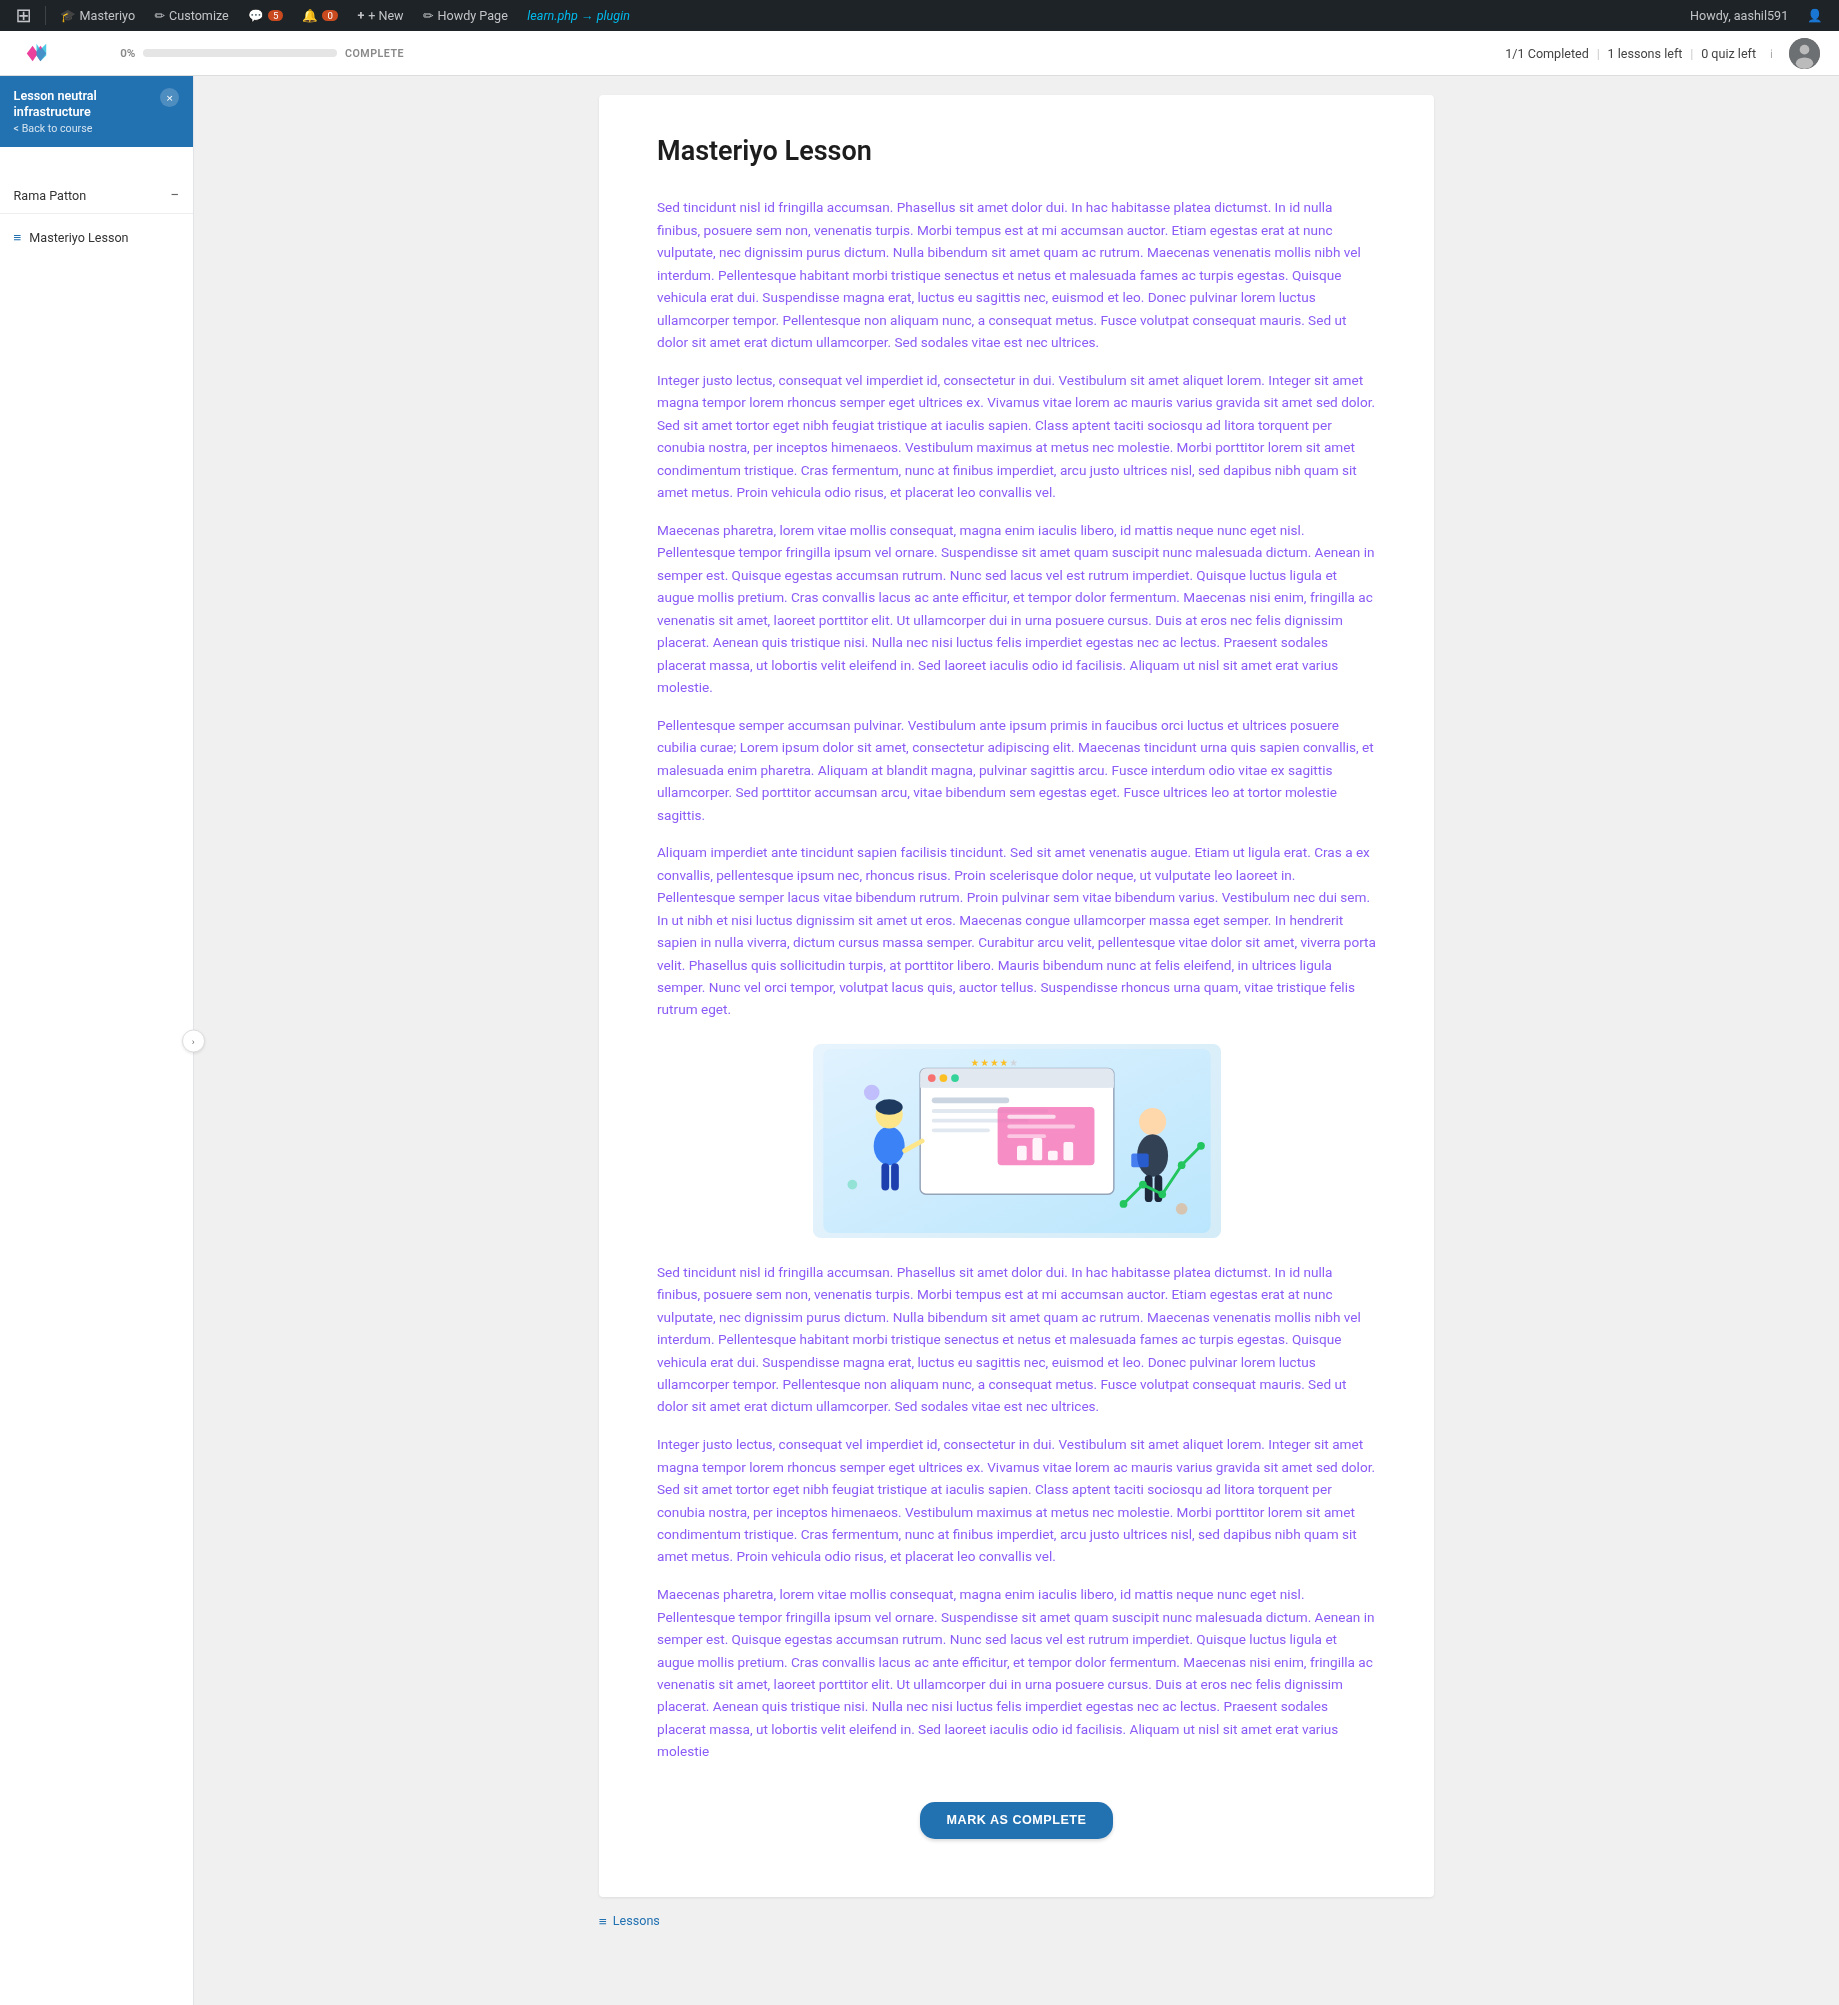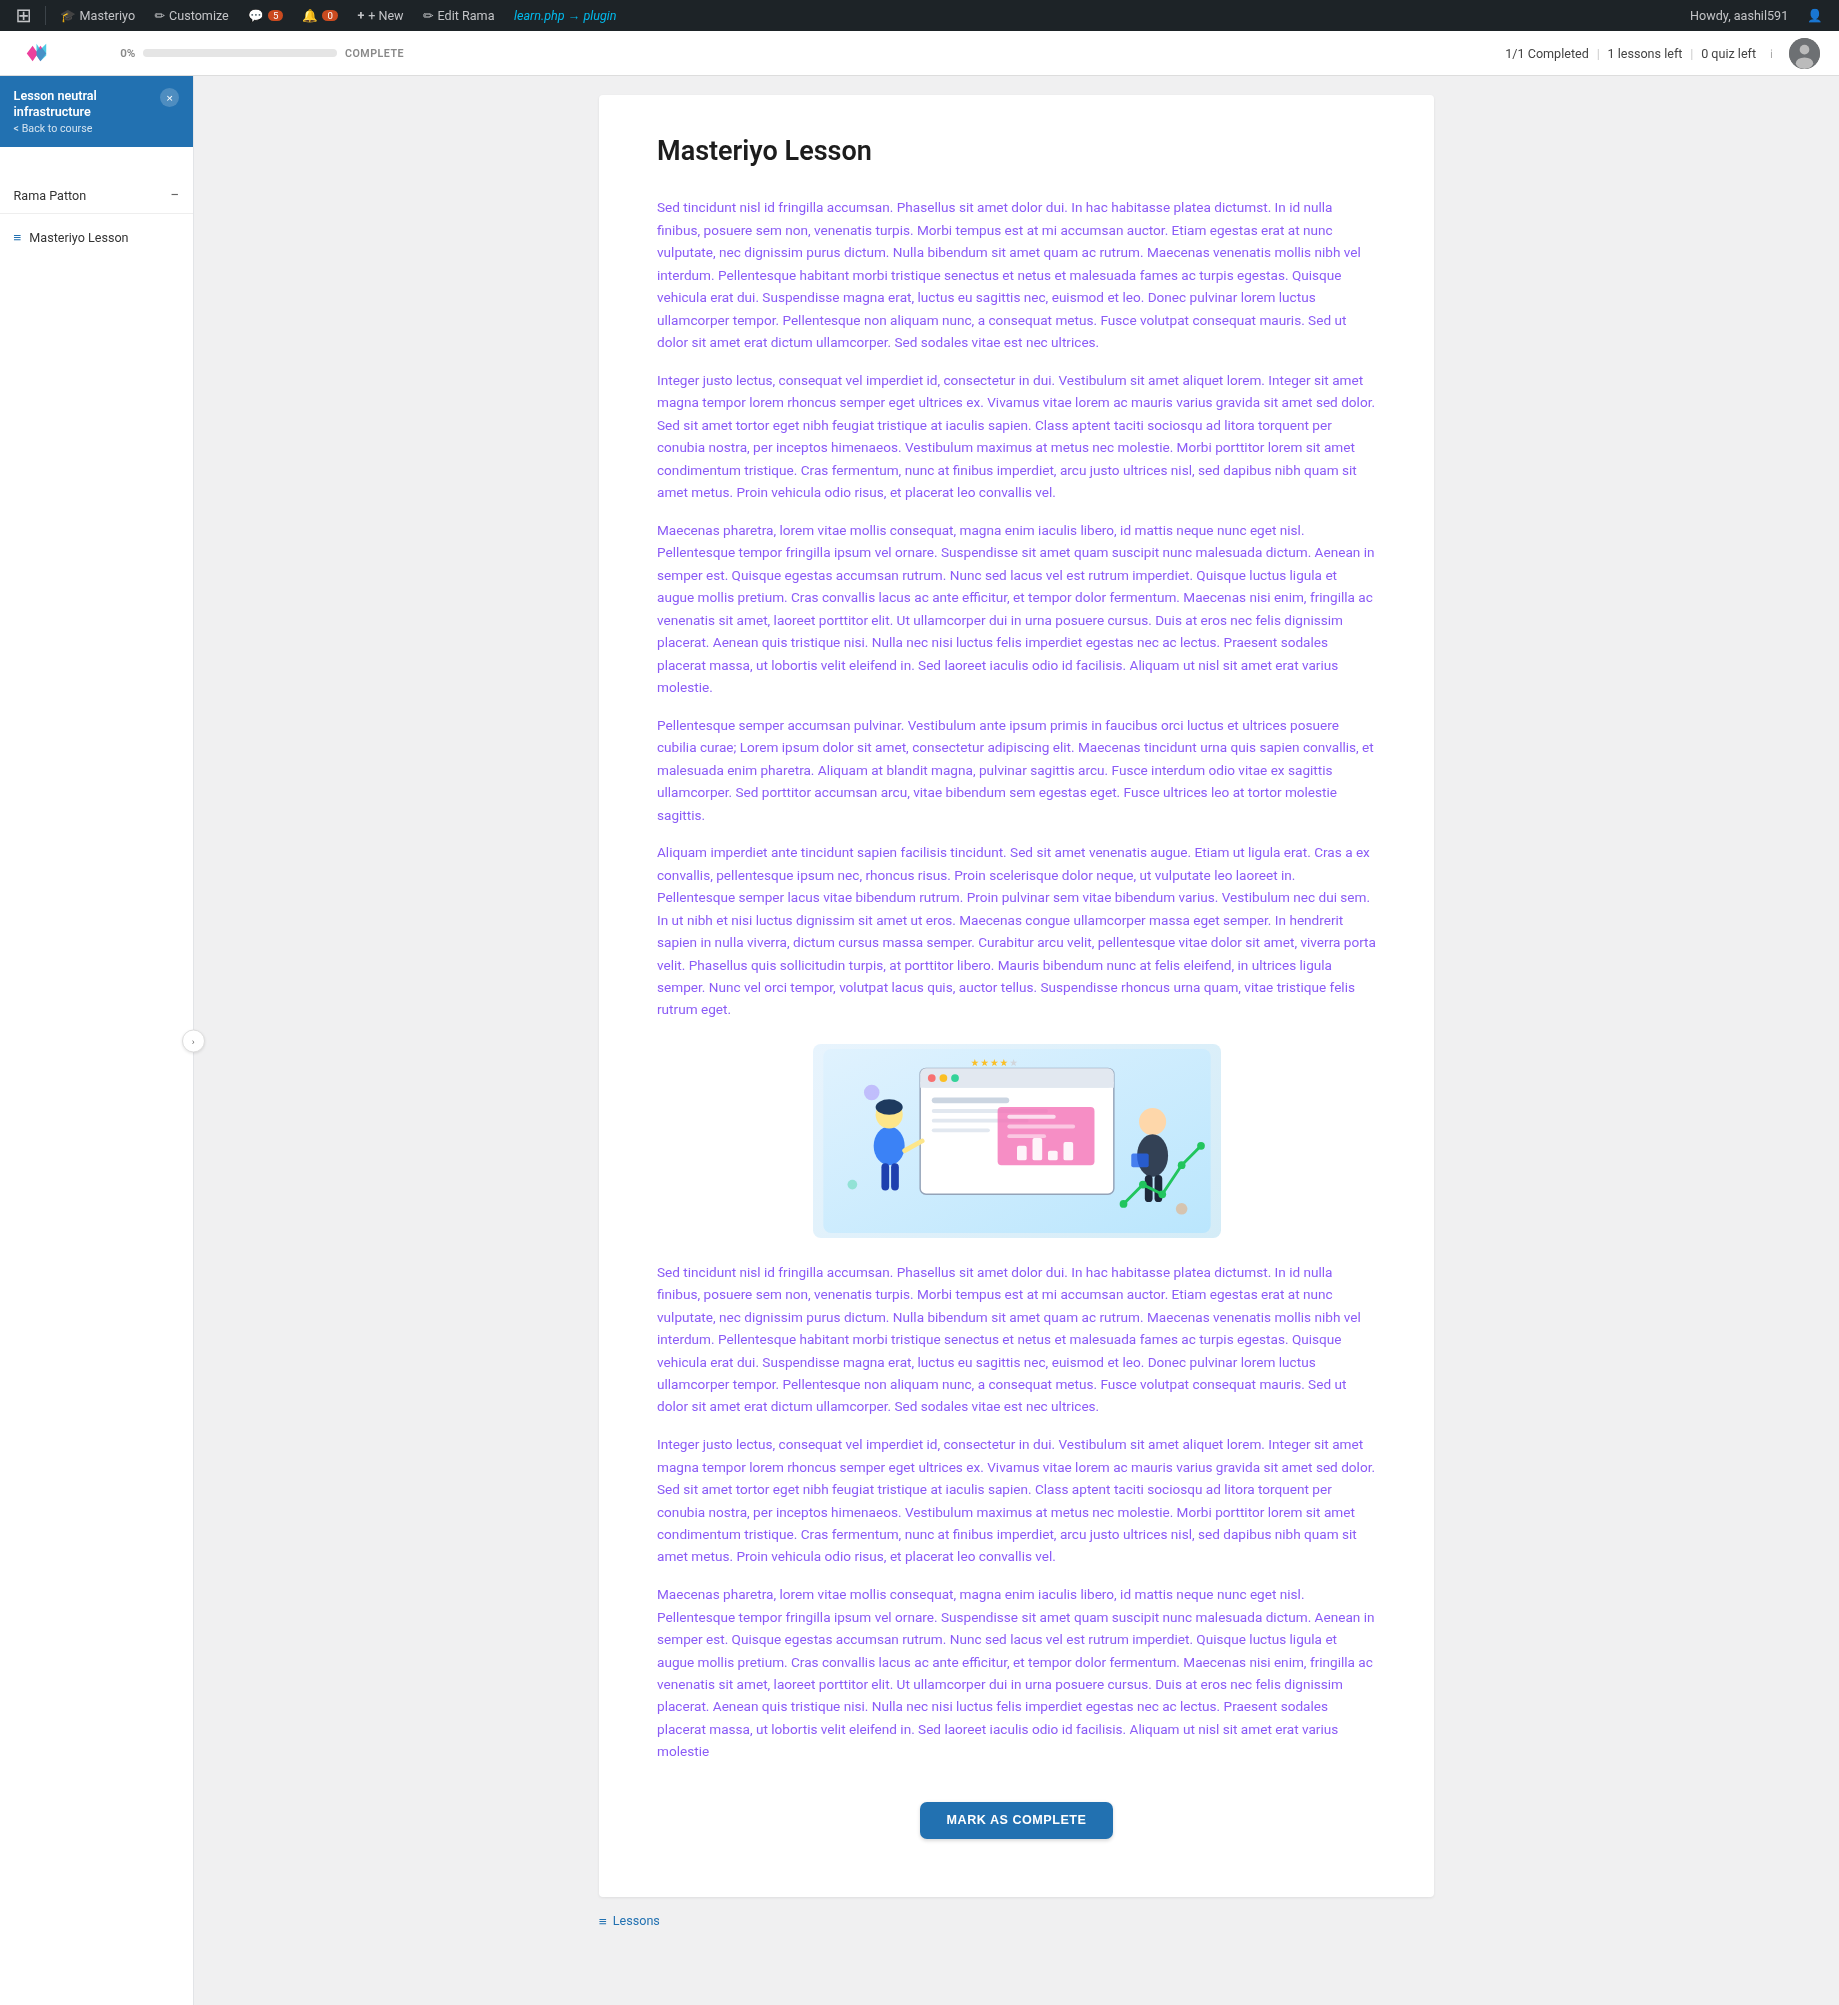--- a/index.html
+++ b/index.html
@@ -169,21 +169,21 @@
       justify-content: center;
       position: relative;
       overflow: hidden;
     }
 
     .mark-complete-btn {
       background: #2271b1;
       color: #fff;
       border: none;
       padding: 11.6px 27px;
-      border-radius: 7px;
+      border-radius: 15px;
       font-size: 12.6px;
       font-weight: 600;
       cursor: pointer;
       text-transform: uppercase;
       letter-spacing: 0.5px;
       display: block;
       margin: 39px auto 19.4px;
       box-shadow: 0 1.9px 3.9px rgba(0,0,0,0.15);
     }
 
@@ -223,21 +223,21 @@
   <div class="bar-item">
     <span>🔔</span>
     <span class="count-badge">0</span>
   </div>
   <div class="bar-item">
     <span class="new-plus">+</span>
     <span>+ New</span>
   </div>
   <div class="bar-item">
     <span>✏</span>
-    <span>Edit Rama</span>
+    <span>Howdy Page</span>
   </div>
   <div class="learn-plugin-link">learn.php → plugin</div>
   <div class="right">
     <div class="bar-item">Howdy, aashil591</div>
     <div class="bar-item">👤</div>
   </div>
 </div>
 
 <div class="progress-bar-container">
   <div class="progress-left">

